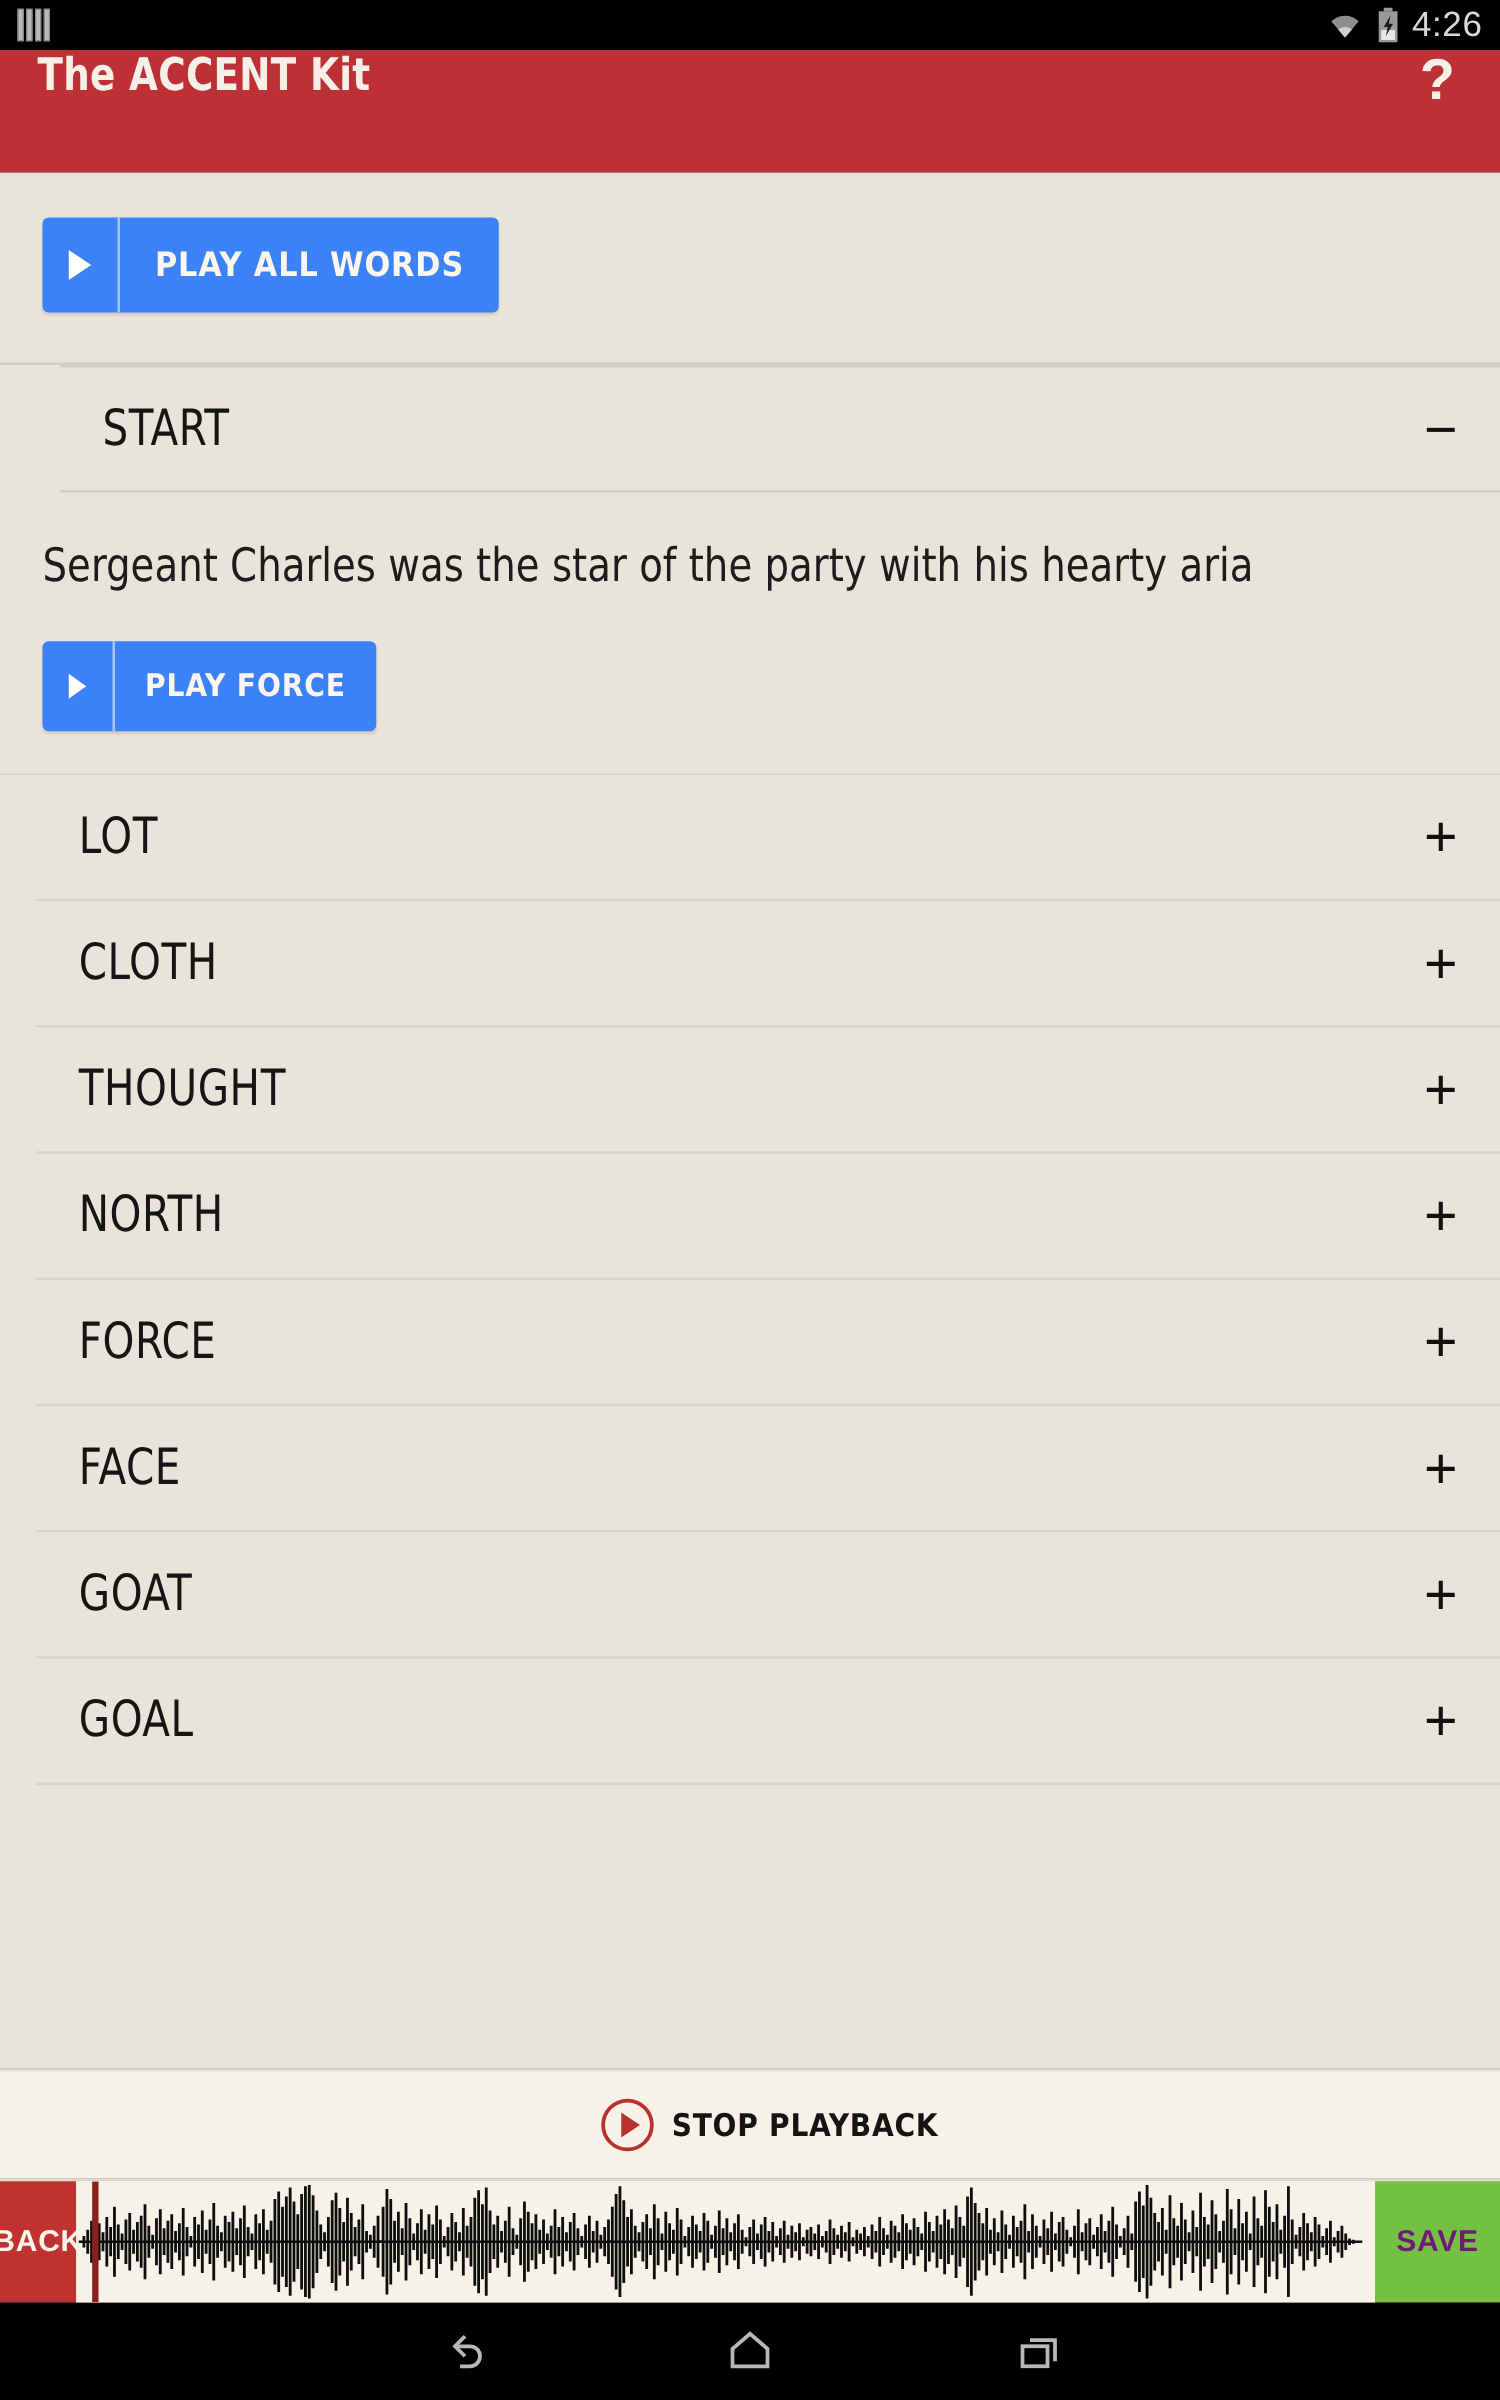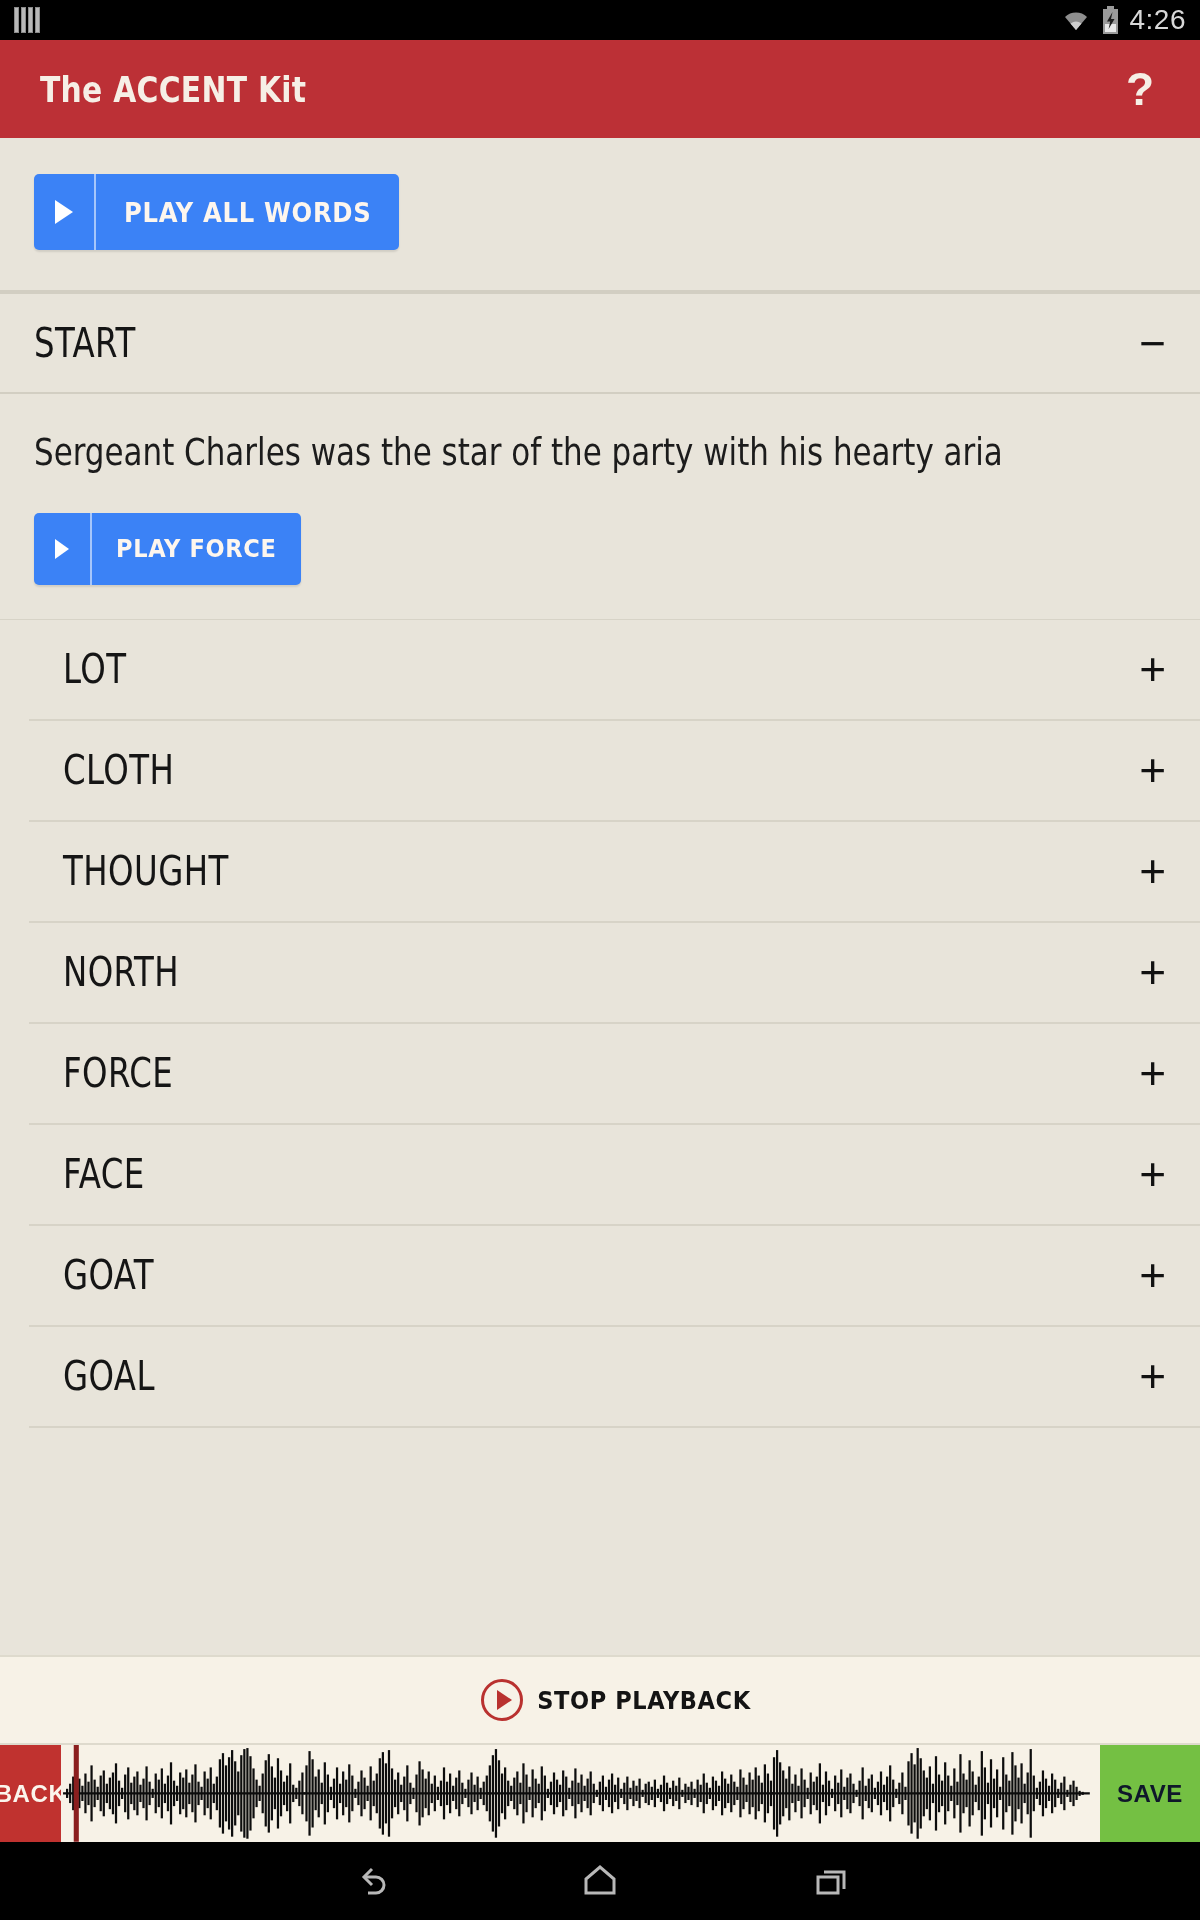--- a/index.html
+++ b/index.html
@@ -22,22 +22,22 @@
   .sig-bars i { display:block; width:5px; height:26px; background:#b9b9b9; border:1px solid #8c8c8c; }
   .sb-spacer { flex:1; }
   .sb-right { display:flex; align-items:center; gap:10px; }
   .wifi-ic { width:30px; height:24px; }
   .batt-ic { width:19px; height:28px; position:relative; }
   .sb-time { font-size:28px; color:#d8d8d8; letter-spacing:0.5px; font-family:"Liberation Sans", sans-serif; }
 
   
   .appbar {
     flex:0 0 98px; background:#bc3036;
-    display:flex; align-items:center; justify-content:space-between;
-    padding:0 40px; position:relative;
+    display:flex; align-items:flex-start; justify-content:space-between;
+    padding:0 30px; position:relative;
     box-shadow:0 1px 0 rgba(0,0,0,.12);
   }
   .app-title {
     color:#f6efe6; font-size:36px; font-weight:bold;
     font-family:"Liberation Sans Narrow","DejaVu Sans Condensed","Liberation Sans",sans-serif;
     letter-spacing:.3px;
     transform:scaleX(.92); transform-origin:left center;
   }
   .help-btn {
     color:#f6efe6; font-size:46px; font-weight:bold; line-height:1;
@@ -91,20 +91,21 @@
   .pill-btn.small .pill-label { font-size:25px; height:72px; padding:0 24px; }
   .pill-btn.small .pill-icon { width:58px; }
 
   .hr { height:2px; background:#d2cec2; }
   .hr-thin { height:1px; background:#d7d3c7; }
 
   .section-head {
     height:102px; display:flex; align-items:center; justify-content:space-between;
     padding:0 34px; cursor:pointer; border-top:2px solid #d2cec2; border-bottom:2px solid #d2cec2;
     background:#e8e4da;
+    margin-left:48px;
   }
   .section-title {
     font-size:40px; color:#151515; letter-spacing:.5px;
     font-family:"Liberation Sans Narrow","DejaVu Sans Condensed","Liberation Sans",sans-serif;
     transform:scaleX(.9); transform-origin:left center;
   }
   .tog { font-size:46px; color:#111; line-height:1; font-weight:300; font-family:"Liberation Sans", sans-serif; }
 
   .section-body { padding:38px 34px 34px 34px; }
   .sentence {
@@ -142,21 +143,21 @@
   .wavestrip { flex:0 0 95px; display:flex; background:#f7f2e7; border-top:2px solid #dedacd; }
   .back-btn {
     width:61px; background:#c0322f; display:flex; align-items:center; justify-content:center;
     color:#fbf5ec; font-size:24px; font-weight:bold; letter-spacing:.6px; cursor:pointer;
     font-family:"Liberation Sans", sans-serif;
   }
   .wave-area { flex:1; position:relative; background:#f7f2e7; overflow:hidden; }
   .wave-area svg { display:block; width:100%; height:100%; }
   .save-btn {
     width:100px; background:#74c043; display:flex; align-items:center; justify-content:center;
-    color:#0f172a; font-size:24px; font-weight:bold; letter-spacing:.6px; cursor:pointer;
+    color:#701a75; font-size:24px; font-weight:bold; letter-spacing:.6px; cursor:pointer;
     font-family:"Liberation Sans", sans-serif;
   }
 
   
   .navbar { flex:0 0 78px; background:#000; display:flex; align-items:center; justify-content:center; gap:180px; }
   .nav-ic { width:52px; height:44px; cursor:pointer; }
 </style>
 </head>
 <body>
 

